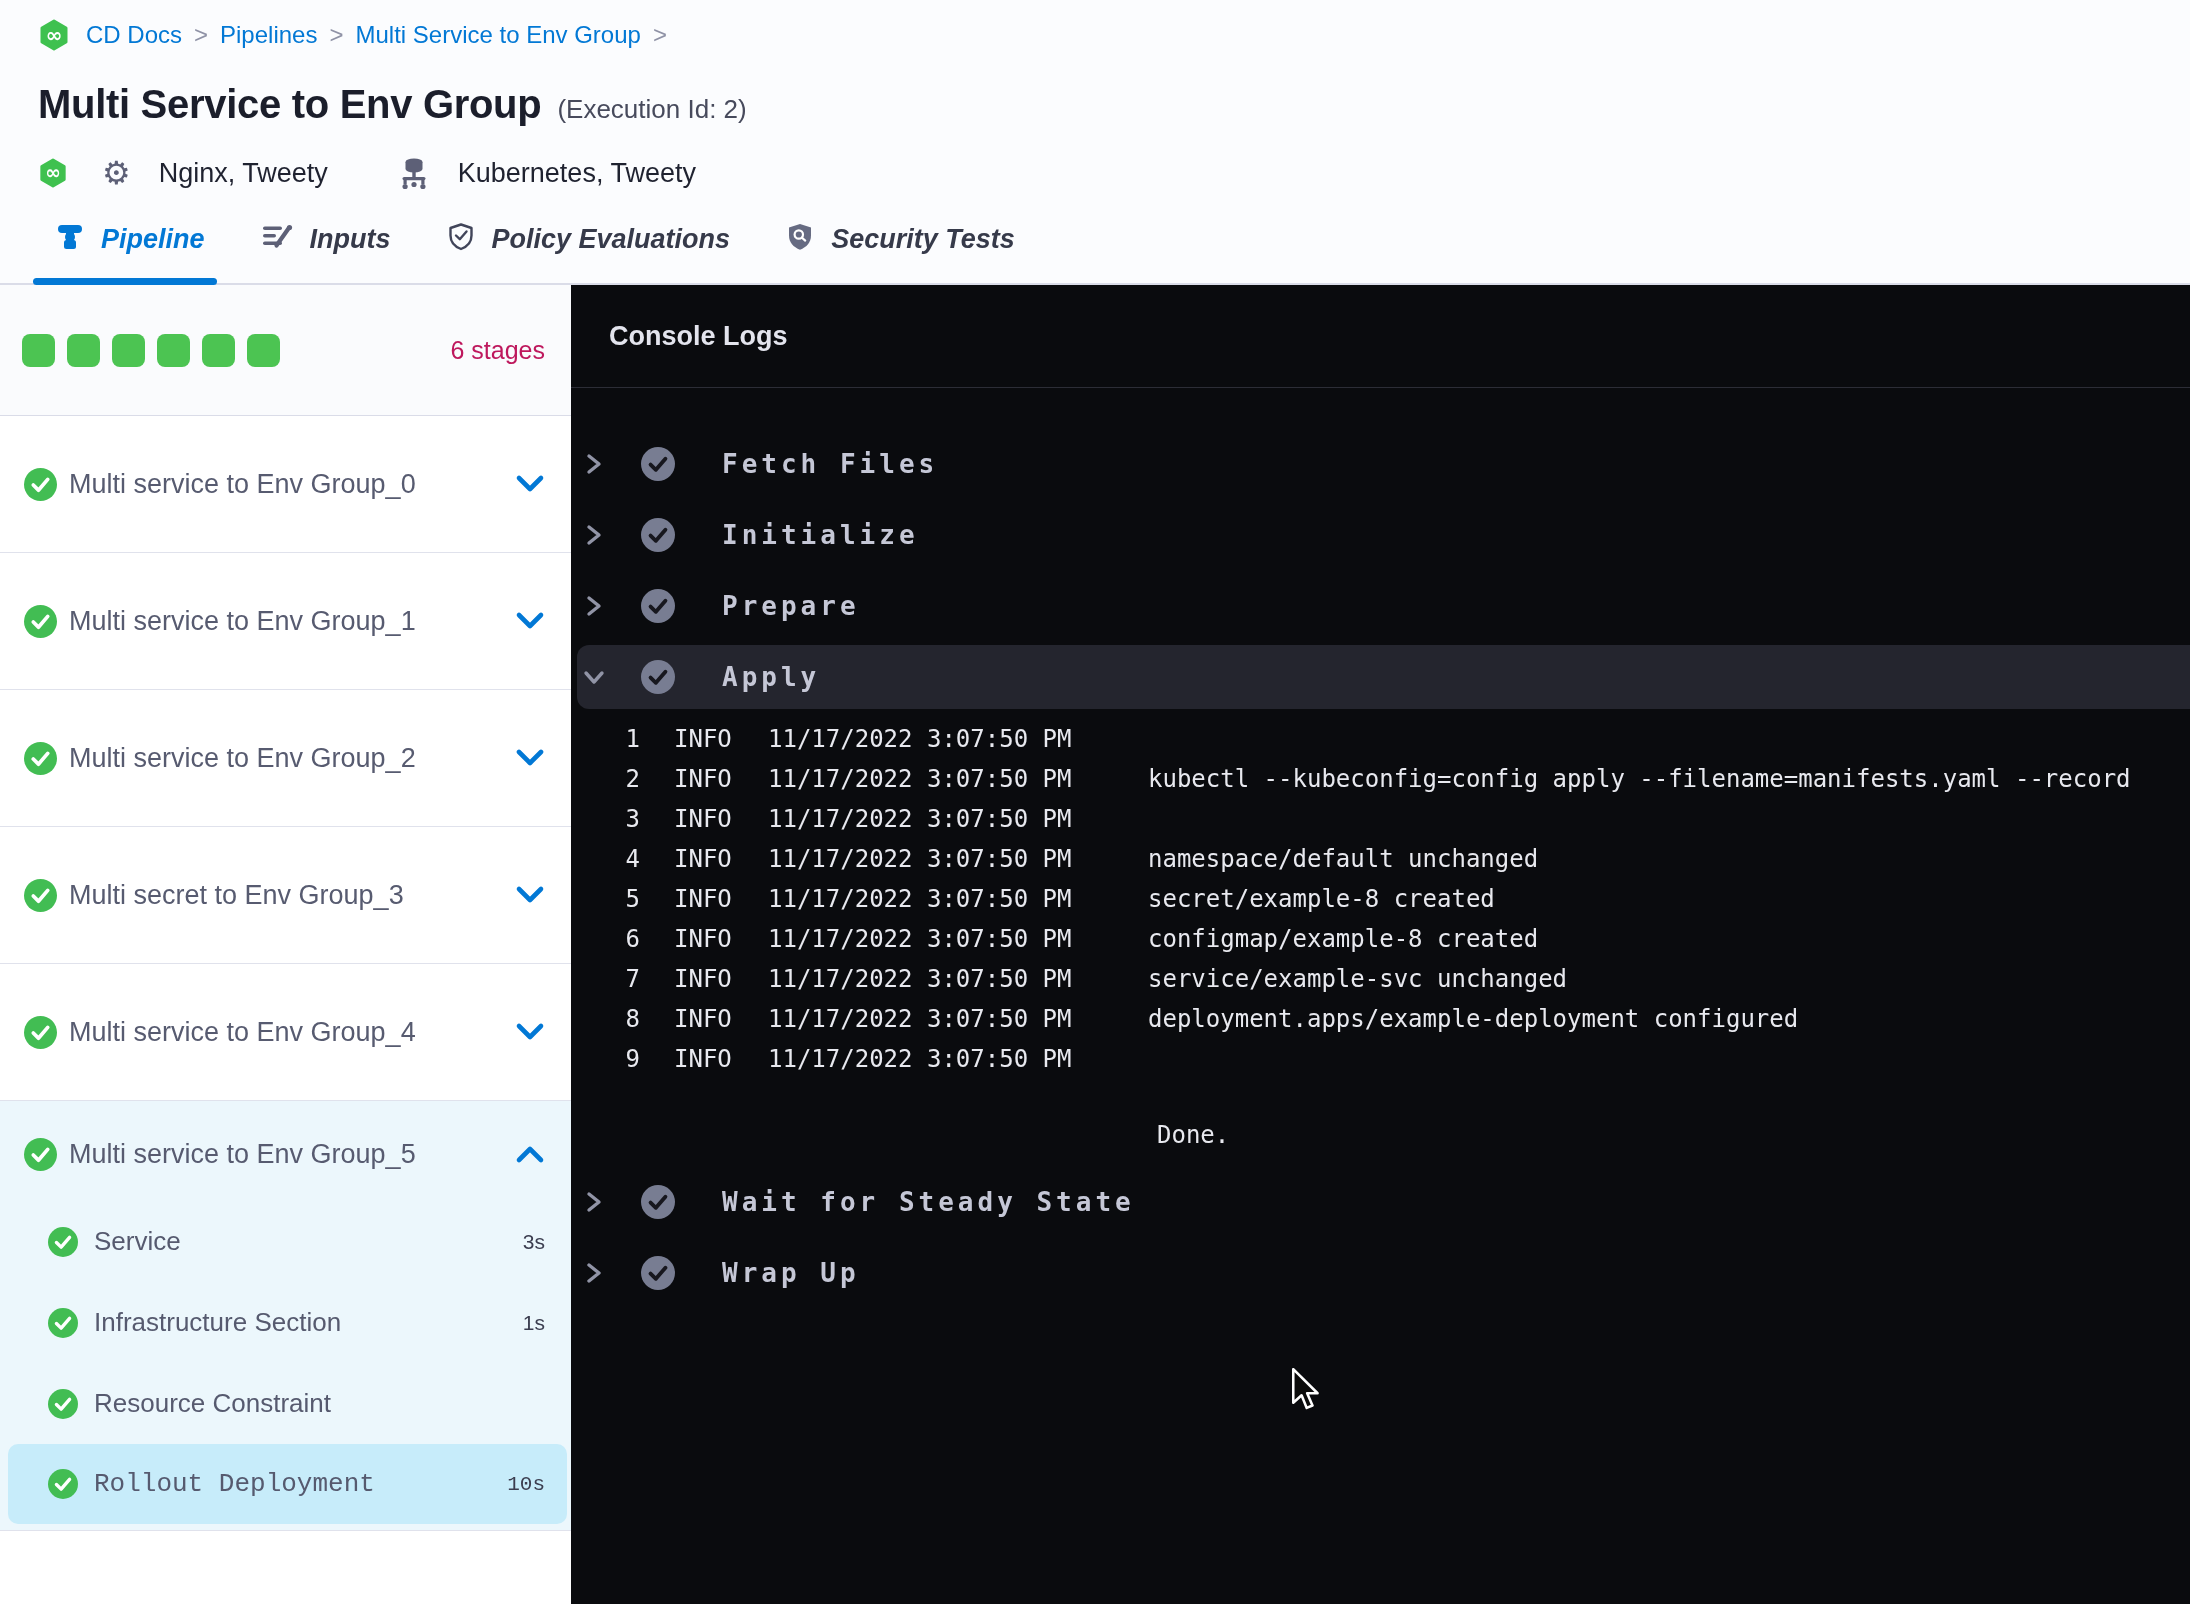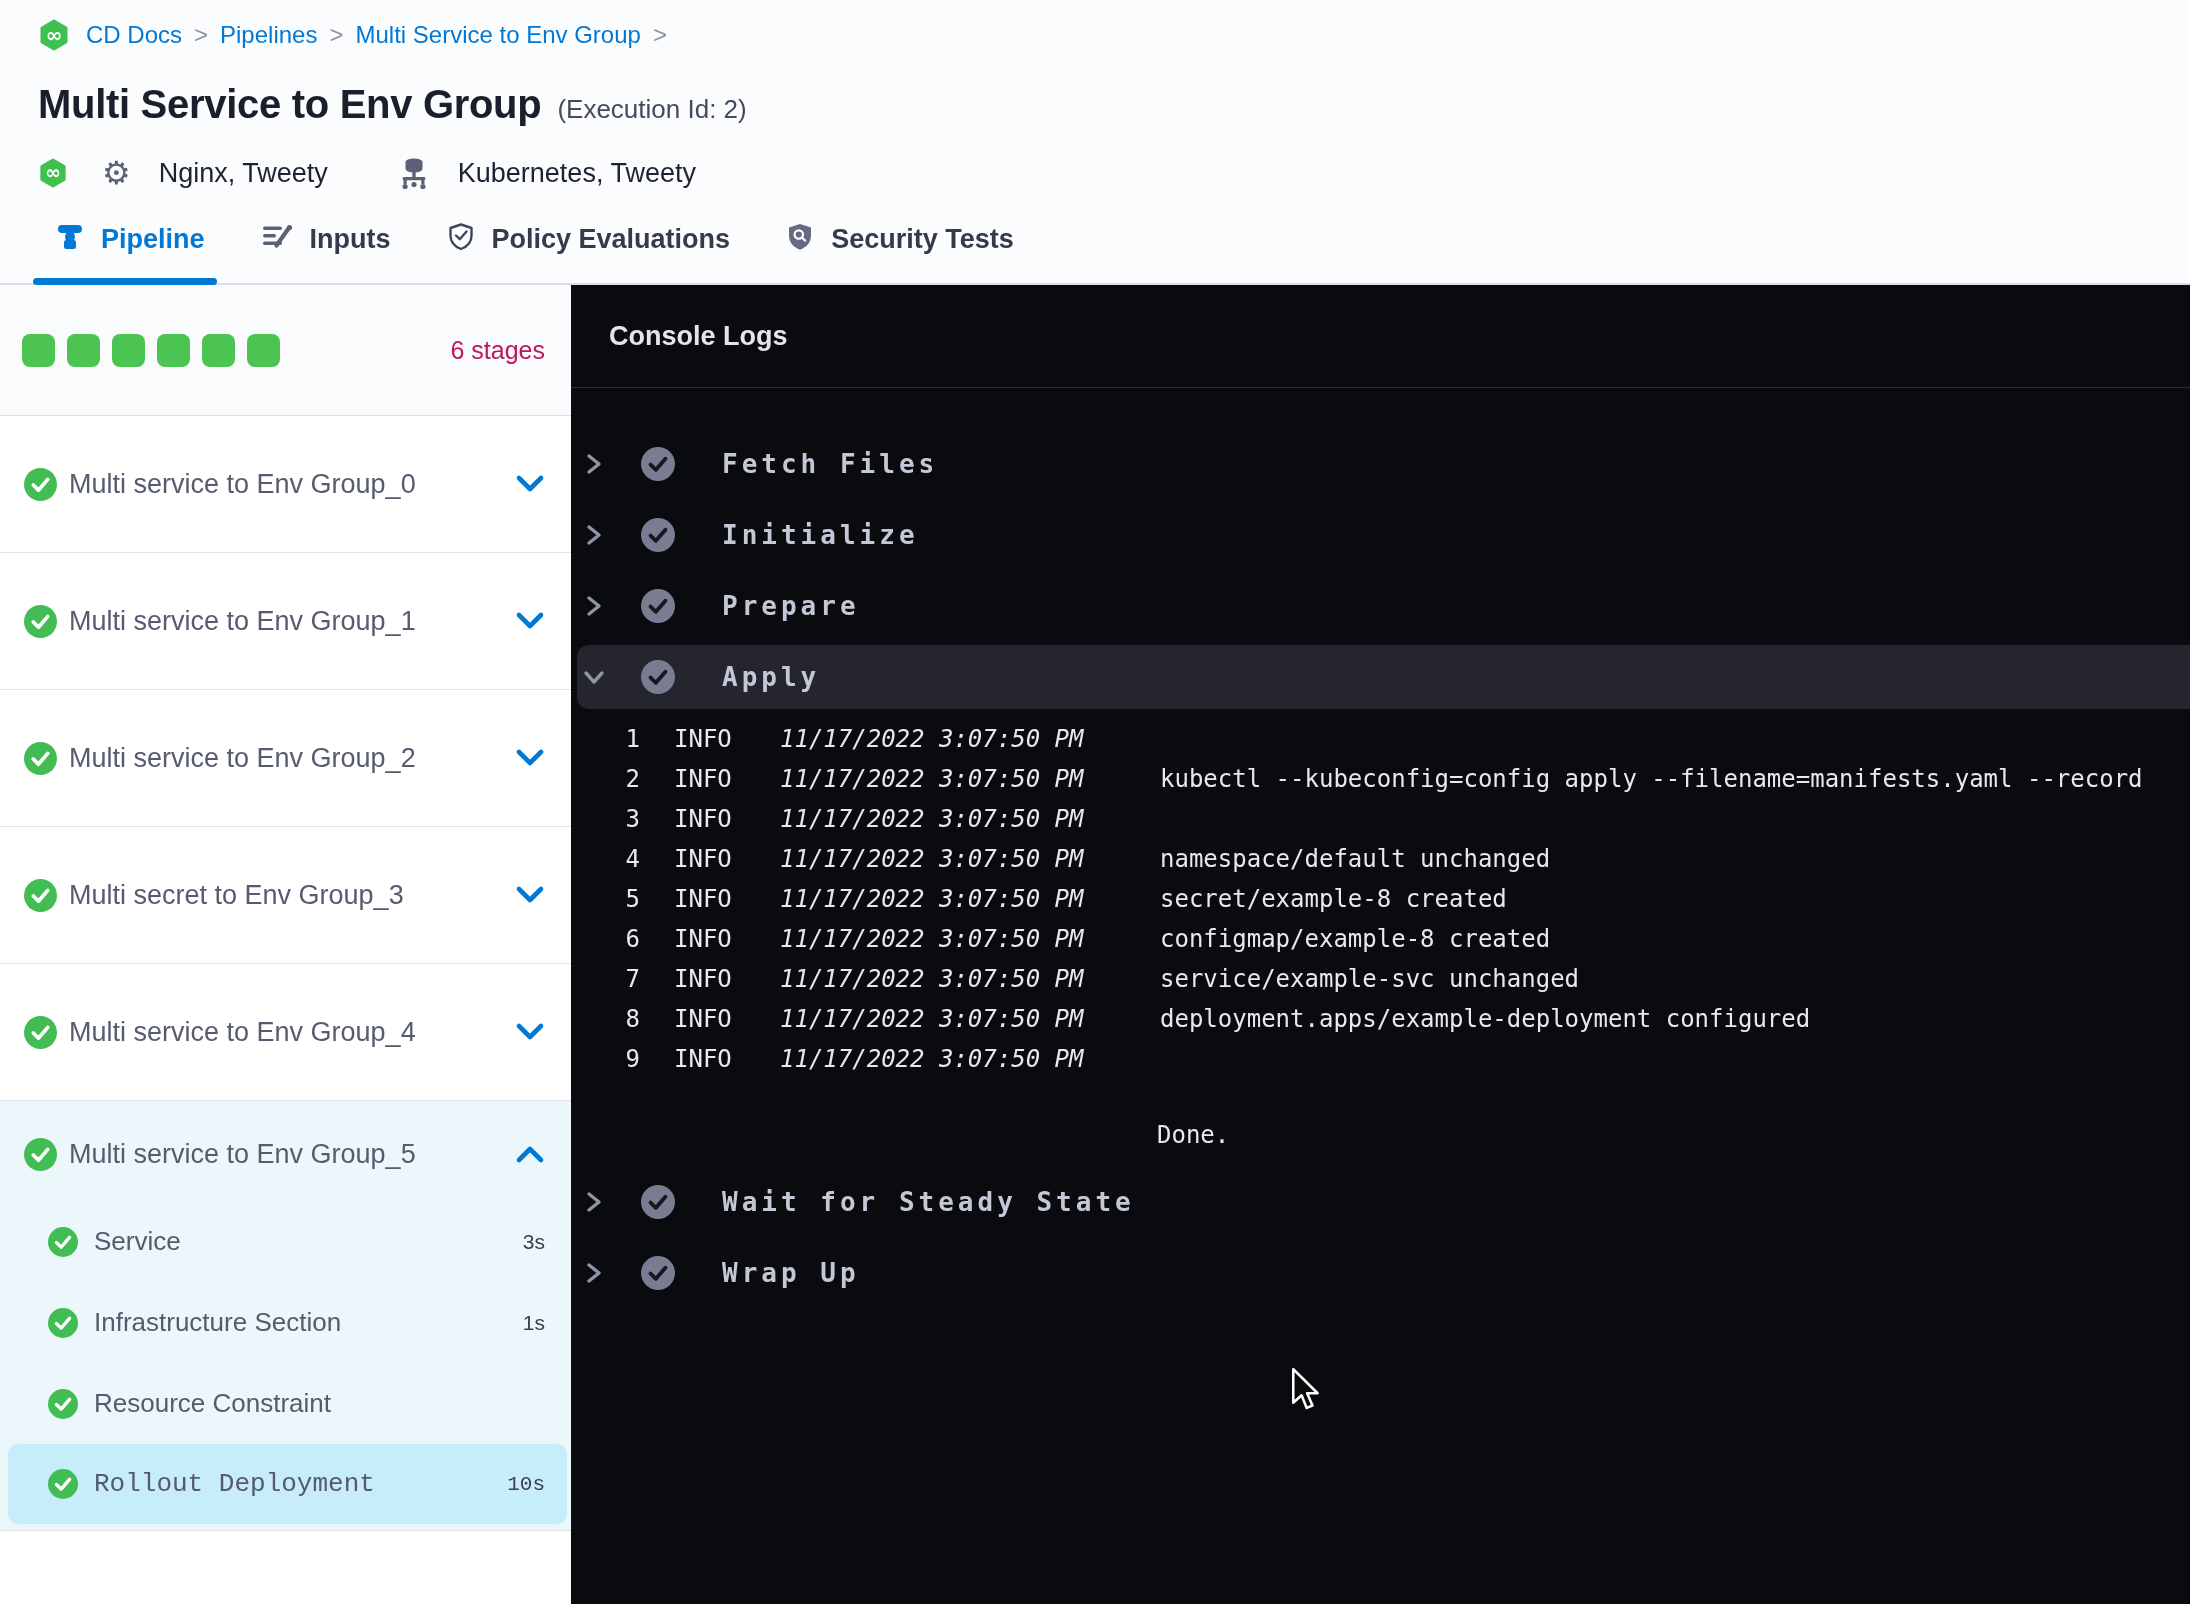--- a/index.html
+++ b/index.html
@@ -18,21 +18,21 @@
   .exec-id { font-size:26px; color:#474a5c; margin-left:16px; }
   .meta-row { display:flex; align-items:center; margin-top:24px; height:44px; }
   .meta-ico { display:flex; align-items:center; }
   .meta-text { font-size:27px; color:#1f2230; }
   .gear { font-size:32px; color:#5d6077; line-height:1; }
 
   
   .tabs { background:#fbfcfe; height:90px; display:flex; align-items:center;
           padding-left:56px; border-bottom:2px solid #dadce8; position:relative; }
   .tab { display:flex; align-items:center; gap:17px; height:100%; position:relative;
-         cursor:pointer; margin-right:56px; }
+         cursor:pointer; margin-right:56px;font-style:italic; }
   .tab-label { font-size:27px; font-weight:600; color:#363a4a; }
   .tab.active .tab-label { color:#0278d5; }
   .tab.active::after { content:''; position:absolute; left:-23px; right:-12px; bottom:-2px;
          height:7px; border-radius:5px; background:#0278d5; }
 
   
   .body { flex:1; display:flex; min-height:0; }
 
   
   .sidebar { width:571px; display:flex; flex-direction:column; background:#ffffff; }
@@ -69,21 +69,21 @@
                              padding-left:4px; }
   .csec-chevron { width:26px; display:flex; justify-content:center; }
   .csec-check { margin-left:34px; display:flex; }
   .csec-label { margin-left:47px; font-size:26px; font-weight:700; letter-spacing:4px;
                 color:#c5c7d6; }
   .log-block { padding:10px 0 8px 0; }
   .log-line { height:40px; display:flex; align-items:center; padding-left:54px;
               font-size:24px; color:#e8e9ef; white-space:pre; }
   .ln-num { width:15px; text-align:right; }
   .ln-level { margin-left:34px; width:58px; }
-  .ln-ts { margin-left:48px; width:302px;font-style:italic; }
+  .ln-ts { margin-left:36px; width:302px; }
   .ln-msg { margin-left:78px; }
   .log-done { height:40px; margin-top:36px; display:flex; align-items:center;
               padding-left:586px; font-size:24px; color:#e8e9ef; }
   .cursor { position:absolute; left:719px; top:1083px; pointer-events:none; }
 </style>
 </head>
 <body>
 
 <div class="app">
 

